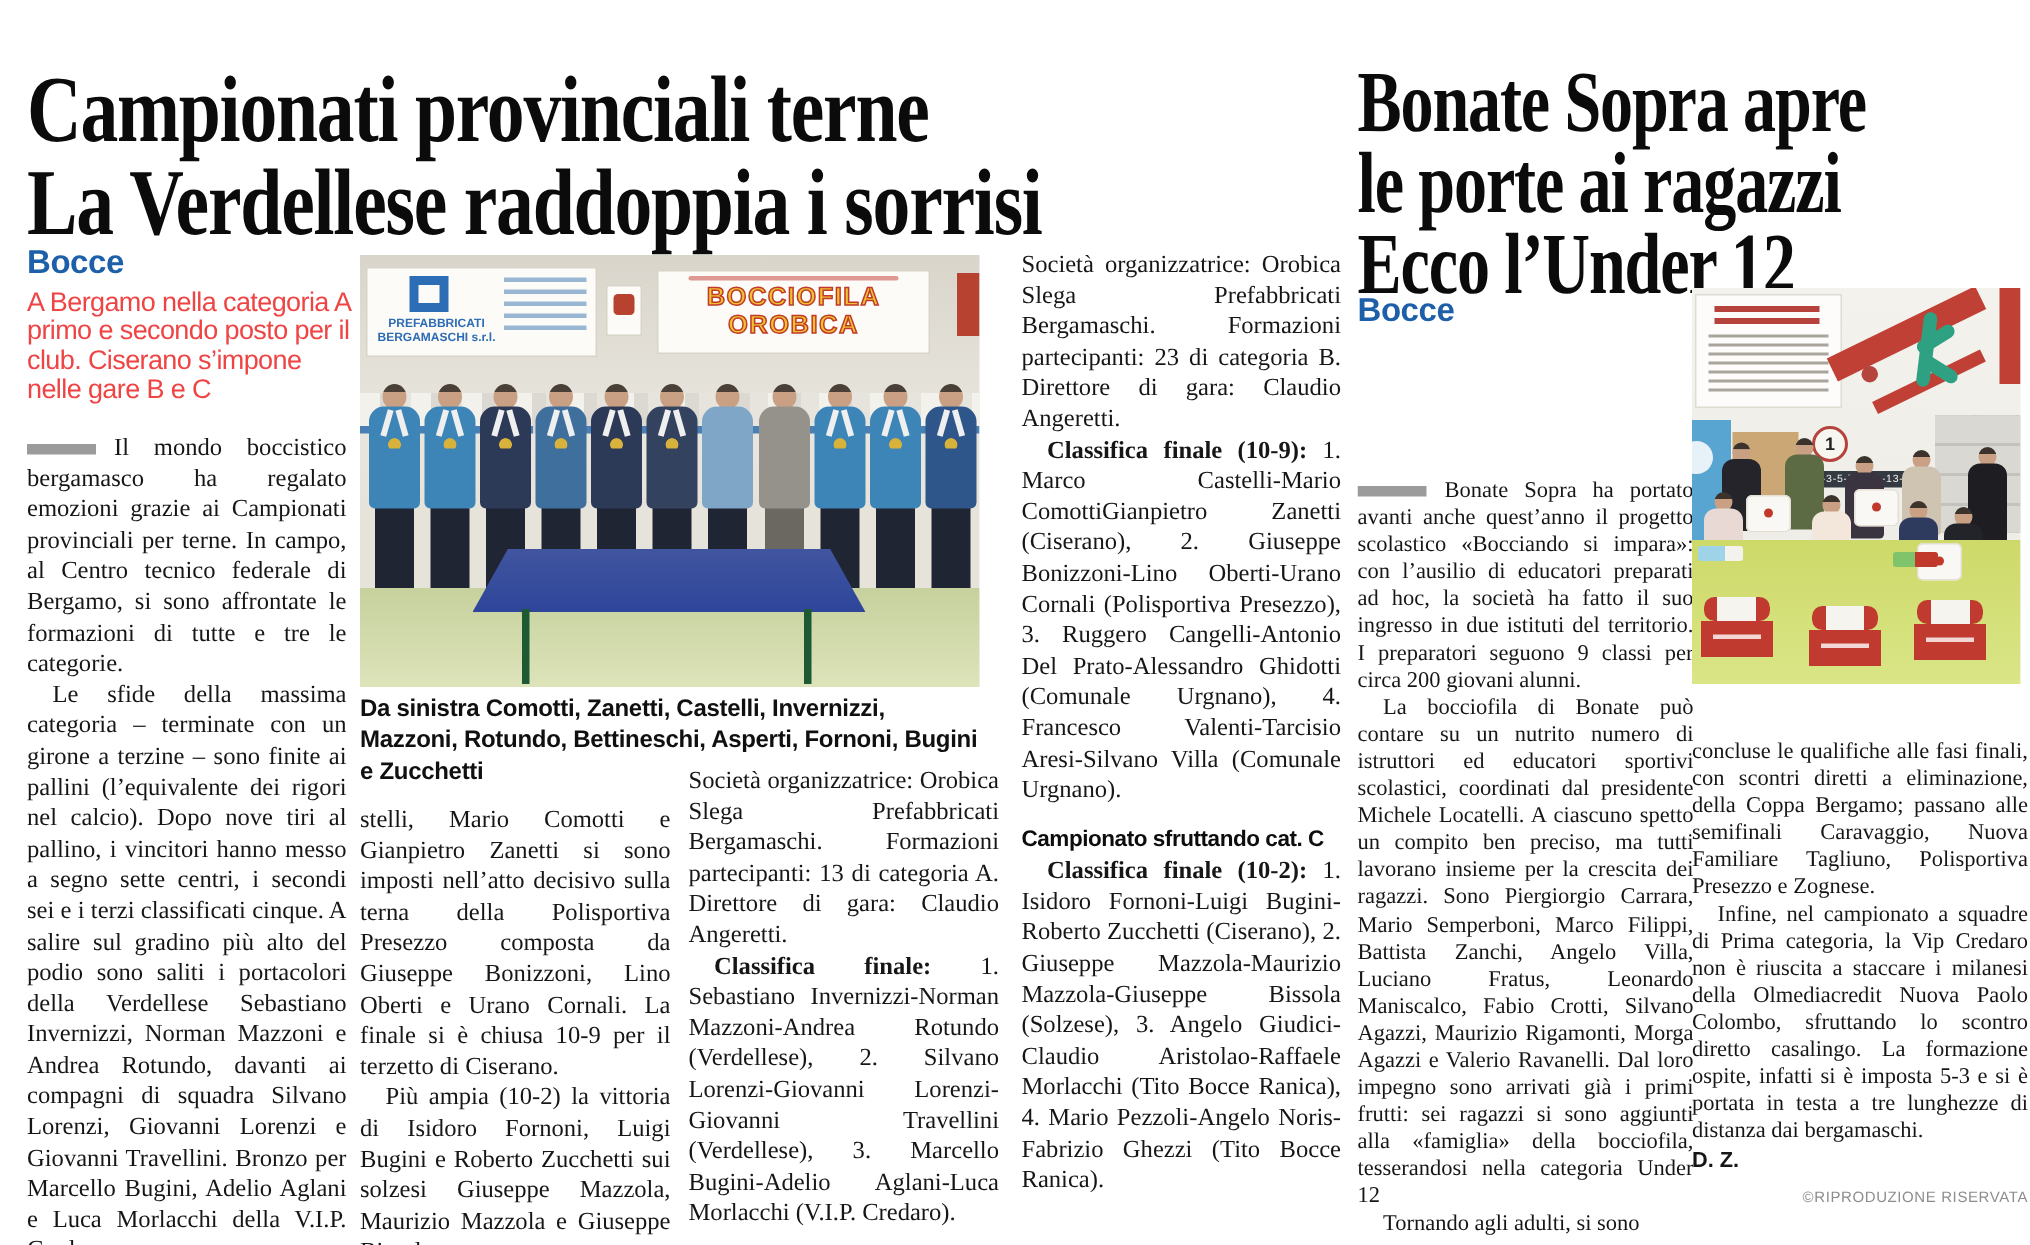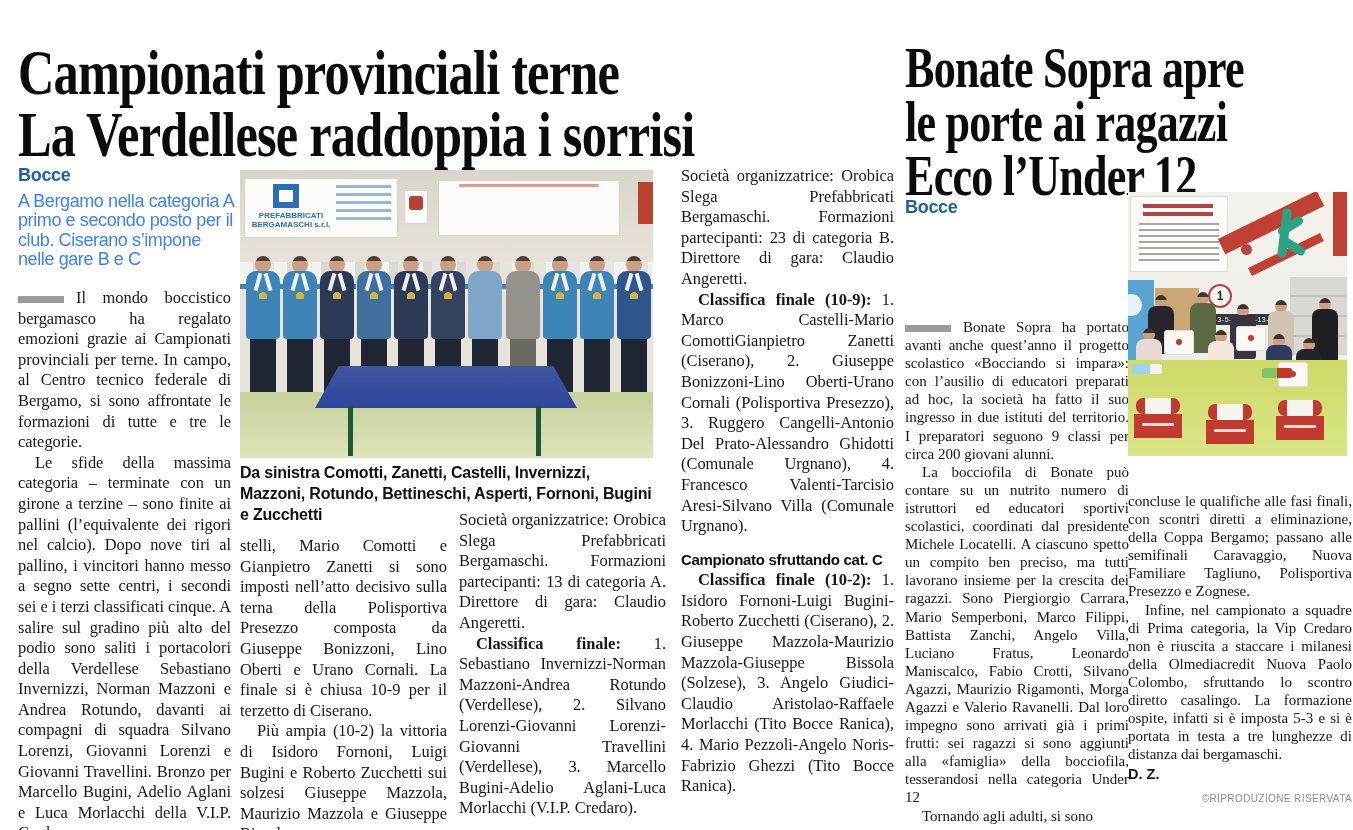--- a/index.html
+++ b/index.html
@@ -7,22 +7,22 @@
         font-family:"Liberation Serif",serif;color:#161616;}
   
   .headline{position:absolute;color:#0b0b0b;font-weight:bold;font-family:"Liberation Serif",serif;}
   .hl-line{display:block;white-space:nowrap;transform-origin:0 0;}
   #hl-left{left:18px;top:0px;font-size:63px;line-height:62px;letter-spacing:-1px;}
   #hl-left .hl-line{transform:scaleX(.80);}
   #hl-right{left:905px;top:2px;font-size:58px;line-height:54px;letter-spacing:-1px;}
   #hl-right .hl-line{transform:scaleX(.76);}
   
   .kicker{position:absolute;font-family:"Liberation Sans",sans-serif;font-weight:bold;
-          color:#1d5fa8;font-size:18px;line-height:22px;letter-spacing:-.3px;}
-  .standfirst{position:absolute;font-family:"Liberation Sans",sans-serif;color:#3b82f6;
+          color:#1d5fa8;font-size:22px;line-height:22px;letter-spacing:-.3px;}
+  .standfirst{position:absolute;font-family:"Liberation Sans",sans-serif;color:#ef4444;
           letter-spacing:-.4px;}
   #sf-left{left:18px;top:192px;width:216px;font-size:18px;line-height:19.4px;}
   #sf-right{left:905px;top:226px;width:224px;font-size:17.5px;line-height:19.2px;}
   
   .col{position:absolute;text-align:justify;overflow:hidden;}
   .col p{margin:0;}
   .col p.ind{text-indent:17px;}
   .leftbody{font-size:16.4px;line-height:20.6px;}
   .rightbody{font-size:15px;line-height:18.1px;}
   #l-col1{left:18px;top:288px;width:213px;height:542px;}
@@ -146,20 +146,24 @@
       <div class="glogo"></div>
       <div class="t1">
         <span>PREFABBRICATI</span><br>
         <span>BERGAMASCHI s.r.l.</span>
       </div>
       <div class="mini"></div>
     </div>
     <div class="sign" id="p1-sign-mini"></div>
     <div class="sign" id="p1-sign-center">
       <div class="squig"></div>
+      <div class="boc">
+        <span>BOCCIOFILA</span><br>
+        <span>OROBICA</span>
+      </div>
     </div>
     <div class="sign" id="p1-sign-right"></div>
     <div id="p1-board"></div>
     <div id="p1-rail"></div>
 
     <div class="person" style="left:6px;--s:#3d85b6;">
         <span class="medal"></span>
         <span class="legs"></span>
       </div>
     <div class="person" style="left:43px;--s:#3d85b6;">

